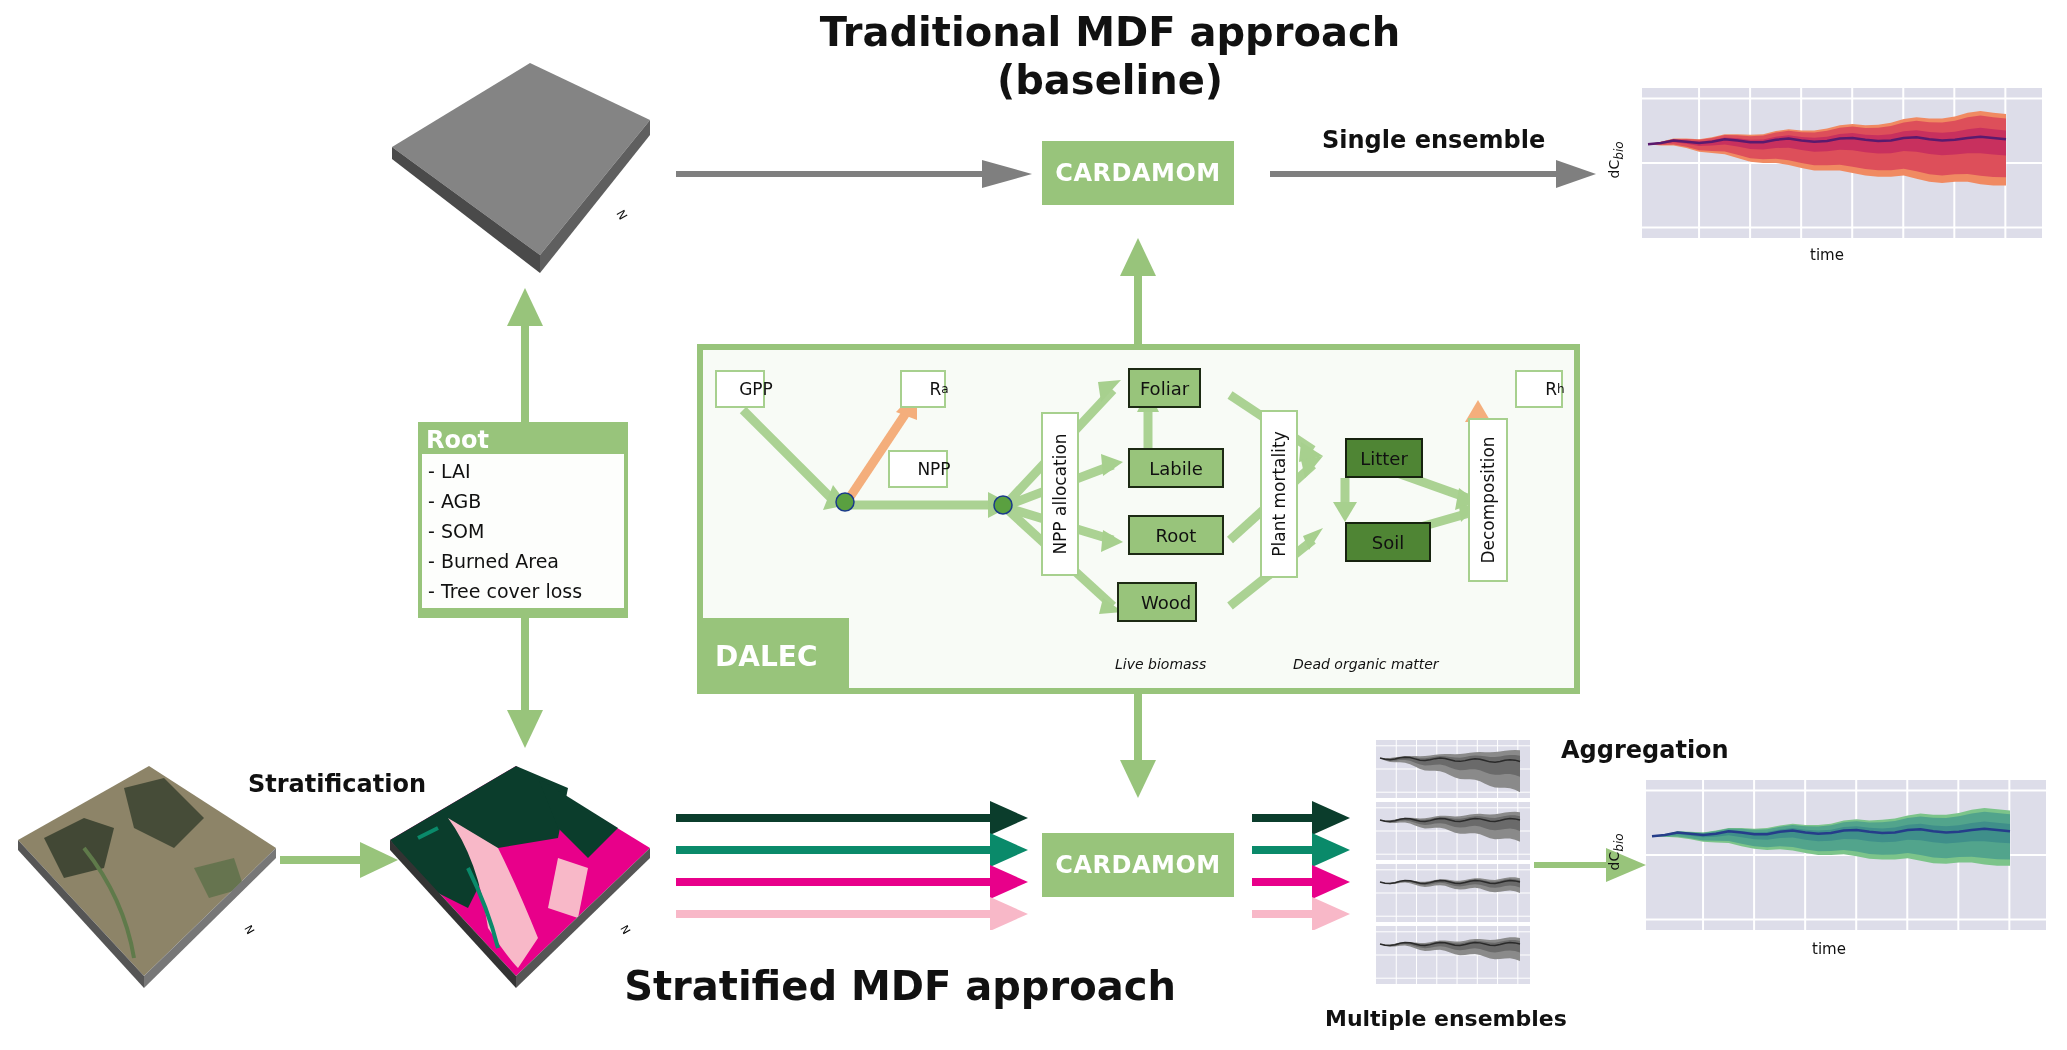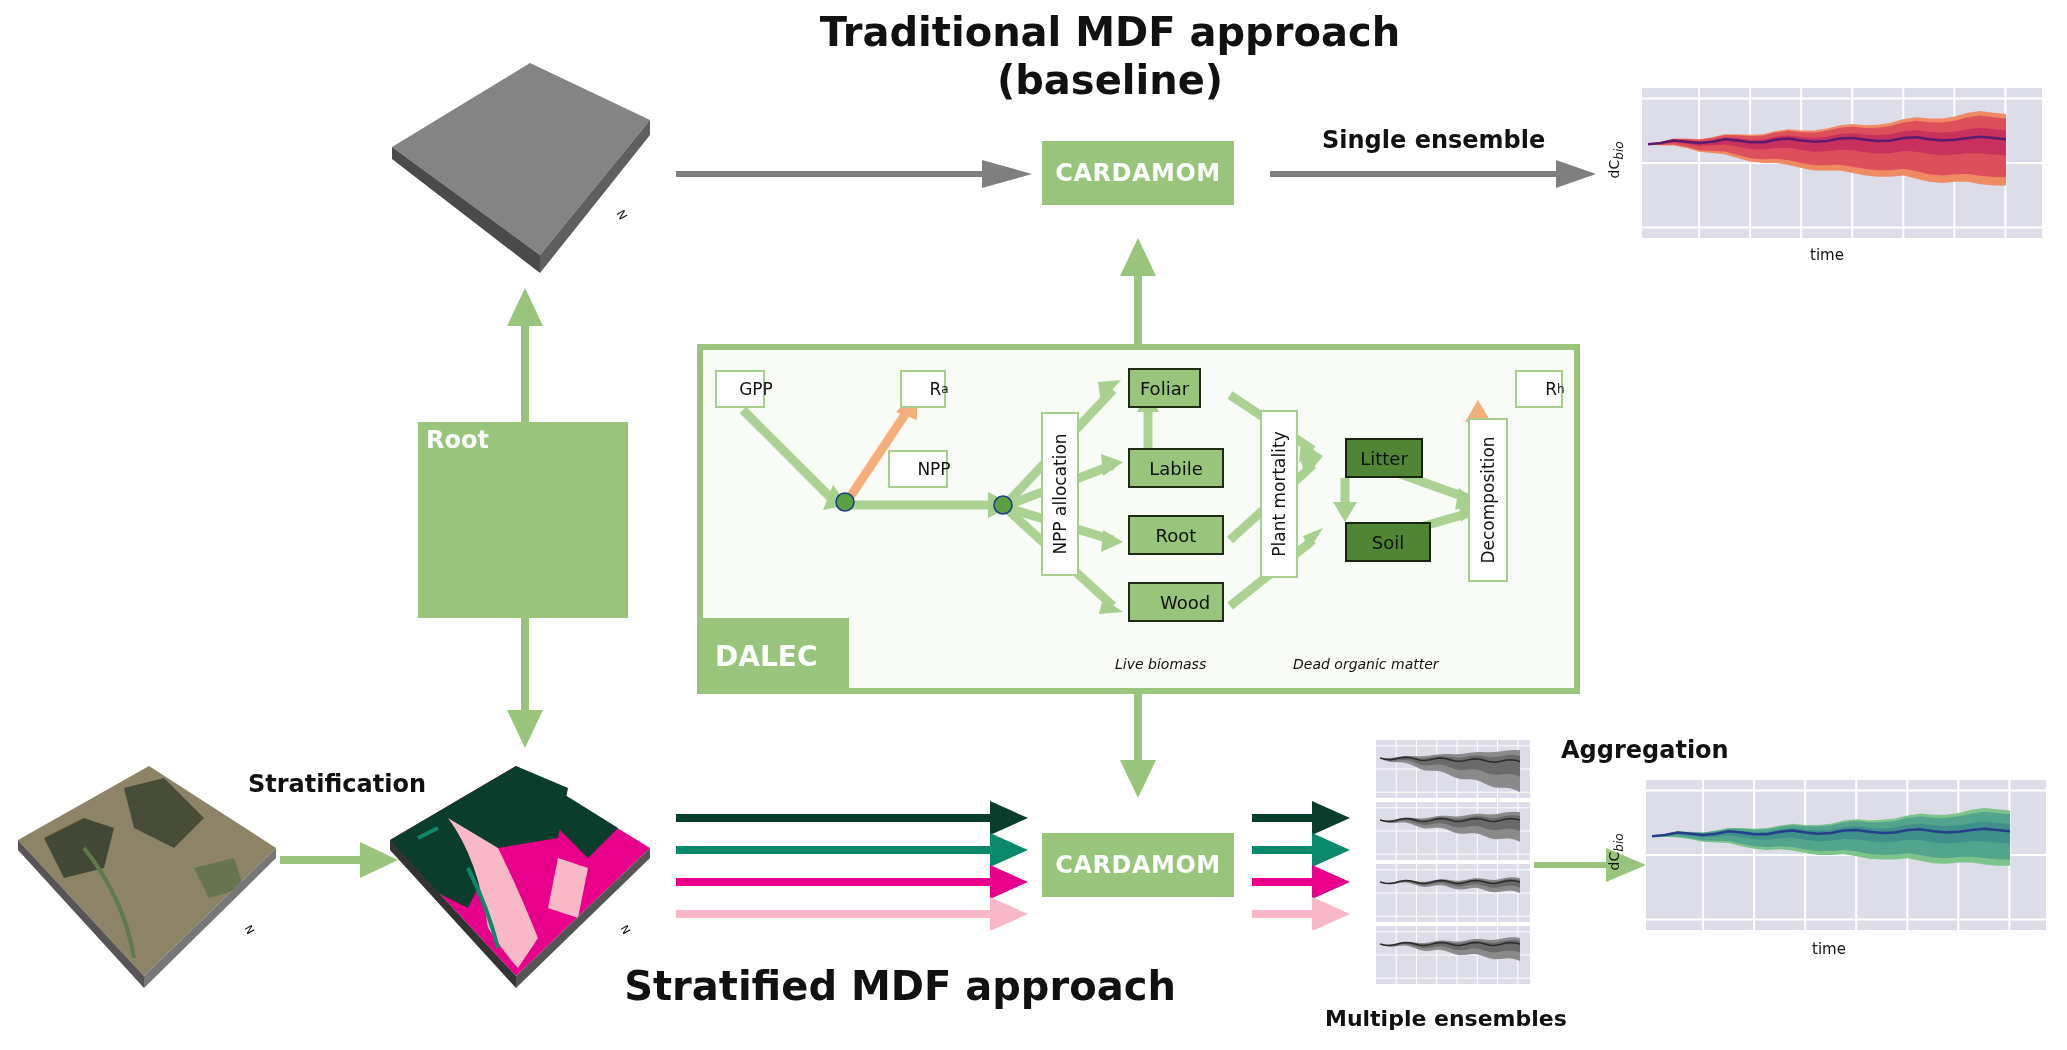--- a/index.html
+++ b/index.html
@@ -77,20 +77,27 @@
   <rect x="16" y="34" width="8" height="106" fill="#98c47b"></rect>
   <polygon points="2,38 20,0 38,38" fill="#98c47b"></polygon>
 </svg>
 <svg class="abs" style="left:505px;top:616px;" width="40" height="134">
   <rect x="16" y="0" width="8" height="96" fill="#98c47b"></rect>
   <polygon points="2,94 20,132 38,94" fill="#98c47b"></polygon>
 </svg>
 
 <div class="abs data-box" style="left:418px;top:422px;width:210px;height:196px;">
   <div class="head">Root</div>
+  <div class="body">
+    <div class="item">- LAI</div>
+    <div class="item">- AGB</div>
+    <div class="item">- SOM</div>
+    <div class="item">- Burned Area</div>
+    <div class="item">- Tree cover loss</div>
+  </div>
 </div>
 
 <svg class="abs" style="left:1118px;top:238px;" width="40" height="110">
   <rect x="16" y="34" width="8" height="76" fill="#98c47b"></rect>
   <polygon points="2,38 20,0 38,38" fill="#98c47b"></polygon>
 </svg>
 <svg class="abs" style="left:1118px;top:692px;" width="40" height="108">
   <rect x="16" y="0" width="8" height="70" fill="#98c47b"></rect>
   <polygon points="2,68 20,106 38,68" fill="#98c47b"></polygon>
 </svg>
@@ -145,21 +152,21 @@
       <span>R</span>
       <sub>a</sub>
     </div>
   <div class="abs wbox" style="left:185px;top:100px;width:60px;height:38px;">NPP</div>
   <div class="abs vbox" style="left:338px;top:62px;width:38px;height:164px;">
       <span>NPP allocation</span>
     </div>
   <div class="abs gbox" style="left:425px;top:18px;width:73px;height:40px;">Foliar</div>
   <div class="abs gbox" style="left:425px;top:98px;width:96px;height:40px;">Labile</div>
   <div class="abs gbox" style="left:425px;top:165px;width:96px;height:40px;">Root</div>
-  <div class="abs gbox" style="left:425px;top:232px;width:96px;height:40px;padding-left:18px;">Wood</div>
+  <div class="abs gbox" style="left:414px;top:232px;width:80px;height:40px;padding-left:18px;">Wood</div>
   <div class="abs vbox" style="left:557px;top:60px;width:38px;height:168px;">
       <span>Plant mortality</span>
     </div>
   <div class="abs dbox" style="left:642px;top:88px;width:78px;height:40px;">Litter</div>
   <div class="abs dbox" style="left:642px;top:172px;width:86px;height:40px;">Soil</div>
   <div class="abs vbox" style="left:765px;top:68px;width:40px;height:164px;">
       <span>Decomposition</span>
     </div>
   <div class="abs wbox" style="left:812px;top:20px;width:48px;height:38px;">
       <span>R</span>

